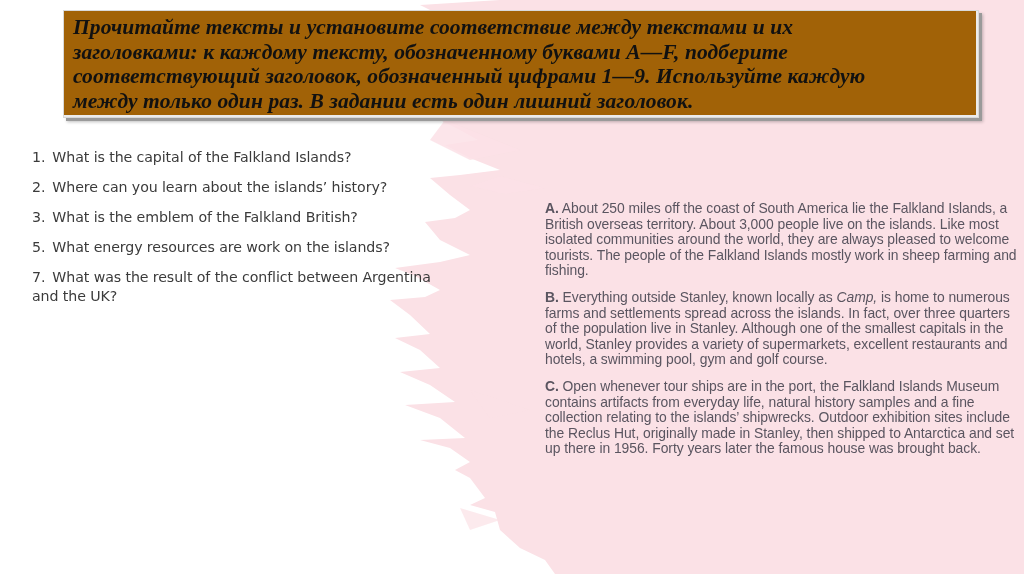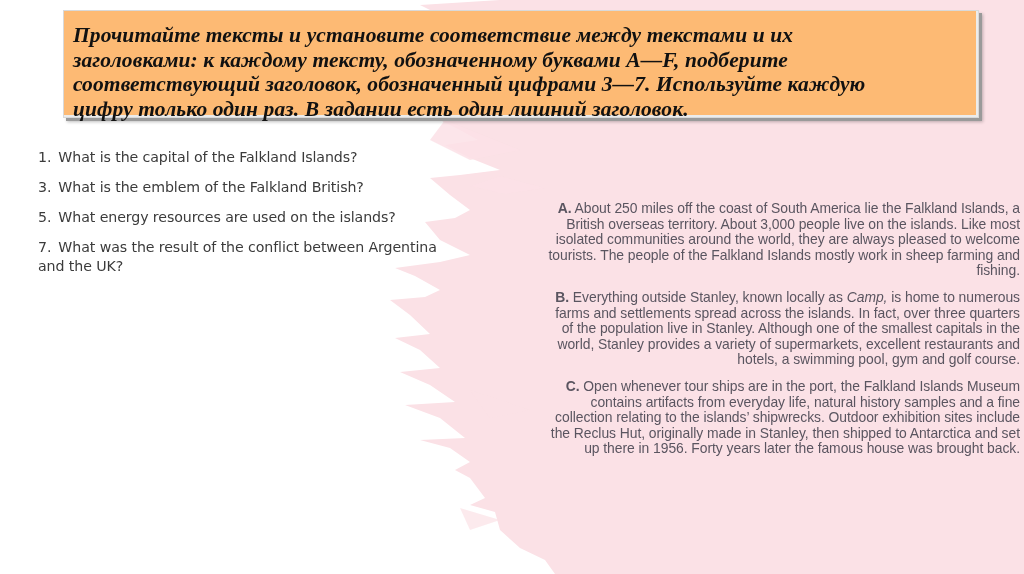--- a/index.html
+++ b/index.html
@@ -19,40 +19,40 @@
       left: 0; top: 0;
       width: 1024px; height: 574px;
       z-index: 0;
     }
     .title-box {
       position: absolute;
       left: 63px;
       top: 10px;
       width: 916px;
       height: 108px;
-      background: #fdba74;
+      background: #a16207;
       border: 1px solid #d9d9d9;
       box-shadow: 3px 3px 0 #9a9a9a, inset -2px -2px 0 #ececec, 4px 4px 3px rgba(0,0,0,0.25);
       box-sizing: border-box;
-      padding: 12px 8px 0 9px;
+      padding: 4px 8px 0 9px;
       z-index: 2;
     }
     .title-text {
       margin: 0;
       font-family: "Liberation Serif", "DejaVu Serif", serif;
       font-style: italic;
       font-weight: bold;
       font-size: 21.5px;
       line-height: 24.5px;
       color: #111111;
       letter-spacing: 0.1px;
     }
     .questions {
       position: absolute;
-      left: 38px;
+      left: 32px;
       top: 148px;
       width: 400px;
       margin: 0;
       padding: 0;
       list-style: none;
       z-index: 2;
     }
     .question {
       font-family: "DejaVu Sans", sans-serif;
       font-size: 14.2px;
@@ -71,21 +71,20 @@
       width: 475px;
       z-index: 2;
     }
     .para {
       font-family: "Liberation Sans", sans-serif;
       font-size: 13.9px;
       line-height: 15.6px;
       color: #5a5560;
       margin: 0 0 11px 0;
       letter-spacing: -0.05px;
-      text-align: right;
     }
     .para .letter {
       font-weight: bold;
     }
     .para .em {
       font-style: italic;
     }
   </style>
 </head>
 <body>
@@ -111,34 +110,37 @@
   <path fill="#fbe1e6" opacity="0.85" d="M 445 120 L 520 150 L 470 160 L 430 140 Z"></path>
   <path fill="#fbe1e6" opacity="0.85" d="M 500 176 L 545 188 L 505 194 L 470 186 Z"></path>
   <path fill="#fbe1e6" opacity="0.7" d="M 470 390 L 530 410 L 490 418 Z"></path>
   <path fill="#fbe1e6" opacity="0.7" d="M 460 508 L 500 520 L 470 530 Z"></path>
 </svg>
 
 <div class="title-box">
   <p class="title-text">
     <span>Прочитайте тексты и установите соответствие между текстами и их</span><br>
     <span>заголовками: к каждому тексту, обозначенному буквами A—F, подберите</span><br>
-    <span>соответствующий заголовок, обозначенный цифрами 3—7. Используйте каждую</span><br>
-    <span>цифру только один раз. В задании есть один лишний заголовок.</span>
+    <span>соответствующий заголовок, обозначенный цифрами 1—9. Используйте каждую</span><br>
+    <span>между только один раз. В задании есть один лишний заголовок.</span>
   </p>
 </div>
 
 <ul class="questions">
   <li class="question">
     <span class="num">1.</span><span>What is the capital of the Falkland Islands?</span>
   </li>
   <li class="question">
+    <span class="num">2.</span><span>Where can you learn about the islands’ history?</span>
+  </li>
+  <li class="question">
     <span class="num">3.</span><span>What is the emblem of the Falkland British?</span>
   </li>
   <li class="question">
-    <span class="num">5.</span><span>What energy resources are used on the islands?</span>
+    <span class="num">5.</span><span>What energy resources are work on the islands?</span>
   </li>
   <li class="question">
     <span class="num">7.</span><span>What was the result of the conflict between Argentina and the UK?</span>
   </li>
 </ul>
 
 <div class="texts">
   <p class="para">
     <span class="letter">A.</span><span> About 250 miles off the coast of South America lie the  Falkland Islands, a British overseas territory. About 3,000 people live on the islands. Like most isolated communities around the world, they are always pleased to welcome tourists. The people of the  Falkland Islands  mostly work in sheep farming and fishing.</span>
   </p>

